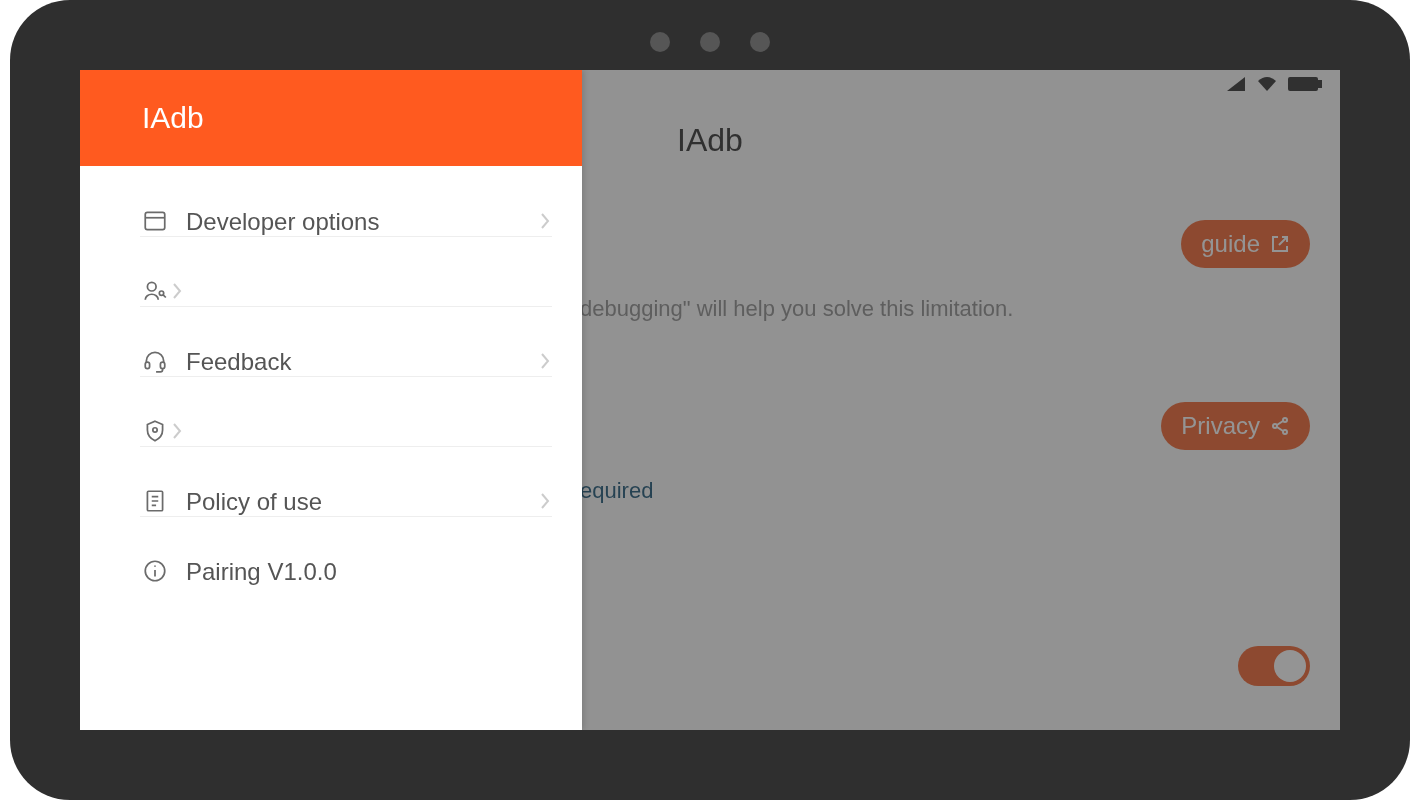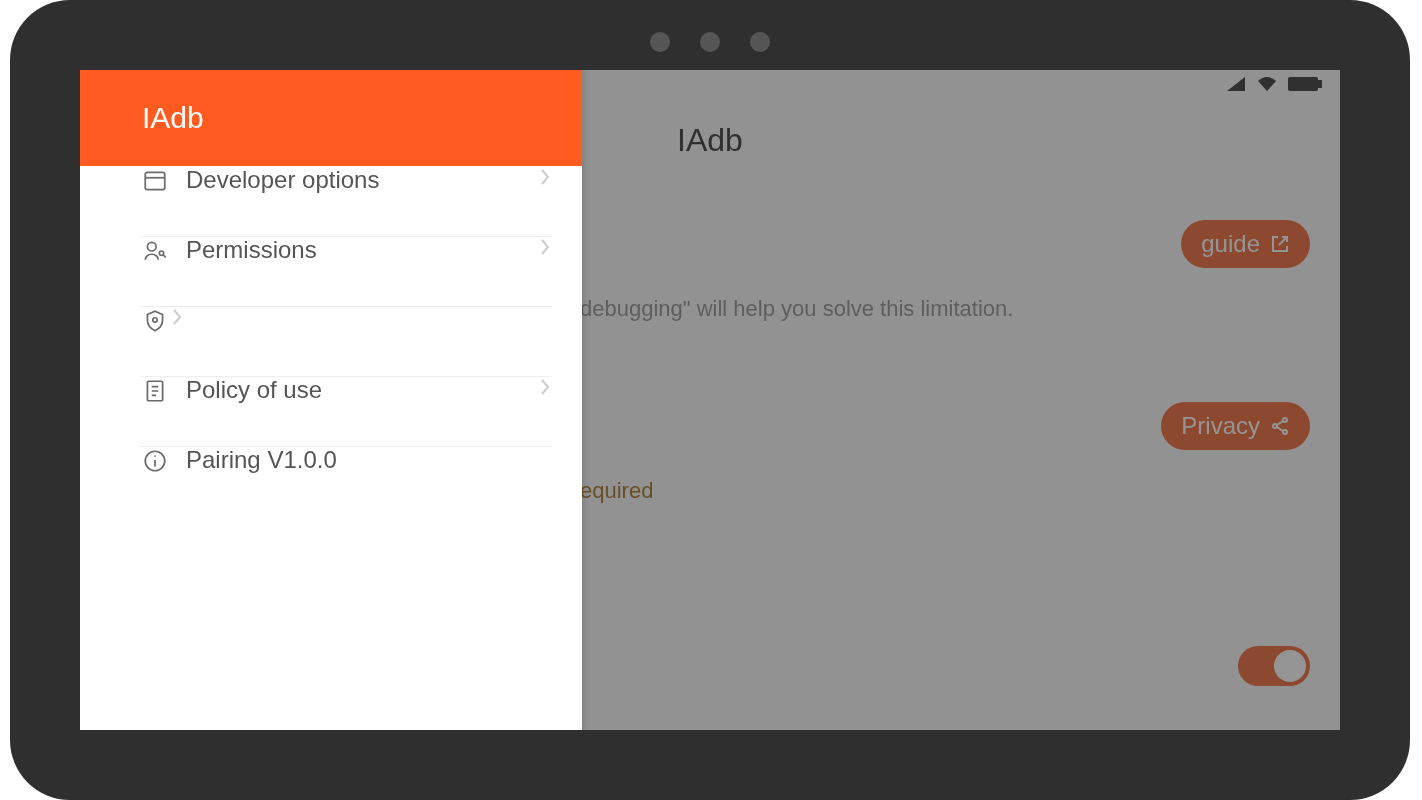--- a/index.html
+++ b/index.html
@@ -33,21 +33,21 @@
   .guide-pill, .pairing-pill {
     position:absolute; right:0; background:#f05a22; color:#fff;
     border-radius:30px; padding:10px 20px; font-size:24px; display:flex; align-items:center; gap:10px;
   }
   .guide-pill { top:30px; }
   .pairing-pill { top:212px; }
   .hint-text {
     position:absolute; top:106px; left:460px; font-size:22px; color:#888;
   }
   .req-text {
-    position:absolute; top:288px; left:460px; font-size:22px; color:#a16207;
+    position:absolute; top:288px; left:460px; font-size:22px; color:#0c4a6e;
   }
   .toggle {
     position:absolute; top:456px; right:0; width:72px; height:40px;
     background:#f05a22; border-radius:20px;
   }
   .toggle .knob {
     position:absolute; right:4px; top:4px; width:32px;height:32px;border-radius:50%;background:#fff;
   }
   .dim-overlay {
     position:absolute; inset:0; background:rgba(60,60,60,.55);
@@ -57,21 +57,21 @@
     position:absolute; left:0; top:0; bottom:0; width:502px;
     background:#fff; box-shadow: 2px 0 6px rgba(0,0,0,.15);
     display:flex; flex-direction:column;
   }
   .drawer-header {
     background:#ff5a1f; height:96px; display:flex; align-items:center;
     padding-left:62px; color:#fff; font-size:30px; font-weight:400;
   }
   .drawer-list { padding: 0 0 0 0; }
   .drawer-item {
-    display:flex; align-items:flex-start; height:70px; padding:0 30px 0 60px;
+    display:flex; align-items:flex-end; height:70px; padding:0 30px 0 60px;
     position:relative;
   }
   .drawer-item + .drawer-item::before {
     content:''; position:absolute; left:60px; right:30px; top:0; height:1px; background:#eee;
   }
   .drawer-item .icon { width:30px; height:30px; flex:0 0 30px; color:#6b6b6b; display:flex;align-items:center;justify-content:center;}
   .drawer-item .label { margin-left:16px; font-size:24px; color:#555; flex:1;}
   .drawer-item .chev { color:#ccc; }
 </style>
 </head>
@@ -150,28 +150,43 @@
 
         <div class="drawer-item">
           <span class="icon">
             <svg width="26" height="26" viewBox="0 0 24 24" fill="none" stroke="#6b6b6b" stroke-width="1.6">
                 <circle cx="9" cy="8" r="4"></circle>
                 <path d="M3 20c0-3 3-5 6-5s6 2 6 5"></path>
                 <circle cx="18" cy="14" r="2"></circle>
                 <path d="M19.5 15.5 L22 18"></path>
               </svg>
           </span>
-          <span class="label">Permissions</span>
-          <span class="chev">
-            <svg width="14" height="22" viewBox="0 0 14 22" fill="none" stroke="#ccc" stroke-width="2">
-                <path d="M4 4l6 7-6 7"></path>
-              </svg>
-          </span>
-        </div>
-
+          <span class="chev">
+            <svg width="14" height="22" viewBox="0 0 14 22" fill="none" stroke="#ccc" stroke-width="2">
+                <path d="M4 4l6 7-6 7"></path>
+              </svg>
+          </span>
+        </div>
+
+        <div class="drawer-item">
+          <span class="icon">
+            <svg width="26" height="26" viewBox="0 0 24 24" fill="none" stroke="#6b6b6b" stroke-width="1.6">
+                <path d="M4 13v-1a8 8 0 0 1 16 0v1"></path>
+                <rect x="3" y="13" width="4" height="6" rx="2"></rect>
+                <rect x="17" y="13" width="4" height="6" rx="2"></rect>
+                <path d="M19 19v1a2 2 0 0 1-2 2h-4"></path>
+              </svg>
+          </span>
+          <span class="label">Feedback</span>
+          <span class="chev">
+            <svg width="14" height="22" viewBox="0 0 14 22" fill="none" stroke="#ccc" stroke-width="2">
+                <path d="M4 4l6 7-6 7"></path>
+              </svg>
+          </span>
+        </div>
 
         <div class="drawer-item">
           <span class="icon">
             <svg width="26" height="26" viewBox="0 0 24 24" fill="none" stroke="#6b6b6b" stroke-width="1.6">
                 <path d="M12 3l7 3v5c0 5-3 8-7 10-4-2-7-5-7-10V6l7-3z"></path>
                 <circle cx="12" cy="11" r="2"></circle>
               </svg>
           </span>
           <span class="chev">
             <svg width="14" height="22" viewBox="0 0 14 22" fill="none" stroke="#ccc" stroke-width="2">

